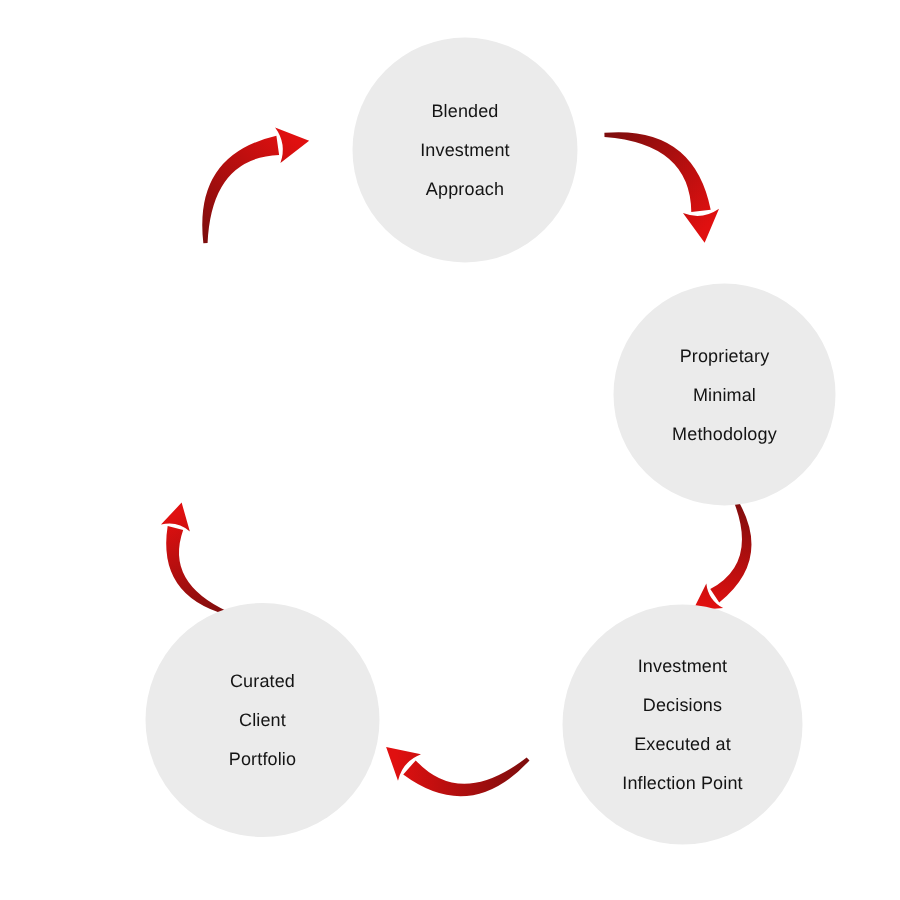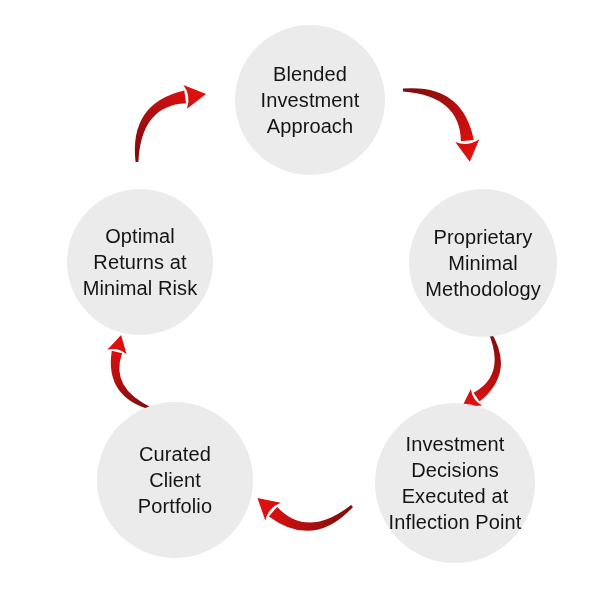--- a/index.html
+++ b/index.html
@@ -26,21 +26,21 @@
     position: absolute;
     border-radius: 50%;
     background: var(--node-fill, #ebebeb);
     display: flex;
     align-items: center;
     justify-content: center;
     text-align: center;
   }
   .node-text {
     white-space: pre-line;
-    font-size: 20px;
+    font-size: 12px;
     line-height: 26px;
     color: var(--text, #141414);
     letter-spacing: 0.1px;
   }
   .n1 { left: 235px; top: 25px;  width: 150px; height: 150px; }
   .n2 { left: 409px; top: 189px; width: 148px; height: 148px; }
   .n3 { left: 375px; top: 403px; width: 160px; height: 160px; }
   .n4 { left: 97px;  top: 402px; width: 156px; height: 156px; }
   .n5 { left: 67px;  top: 189px; width: 146px; height: 146px; }
   stop.g0 { stop-color: var(--arrow-tail, #7d0d0d); }
@@ -88,19 +88,14 @@
 Executed at
 Inflection Point</span>
   </div>
 
   <div class="node n4">
     <span class="node-text">Curated
 Client
 Portfolio</span>
   </div>
 
-  <div class="node n5">
-    <span class="node-text">Optimal
-Returns at
-Minimal Risk</span>
-  </div>
 
 </div>
 
 </body></html>

